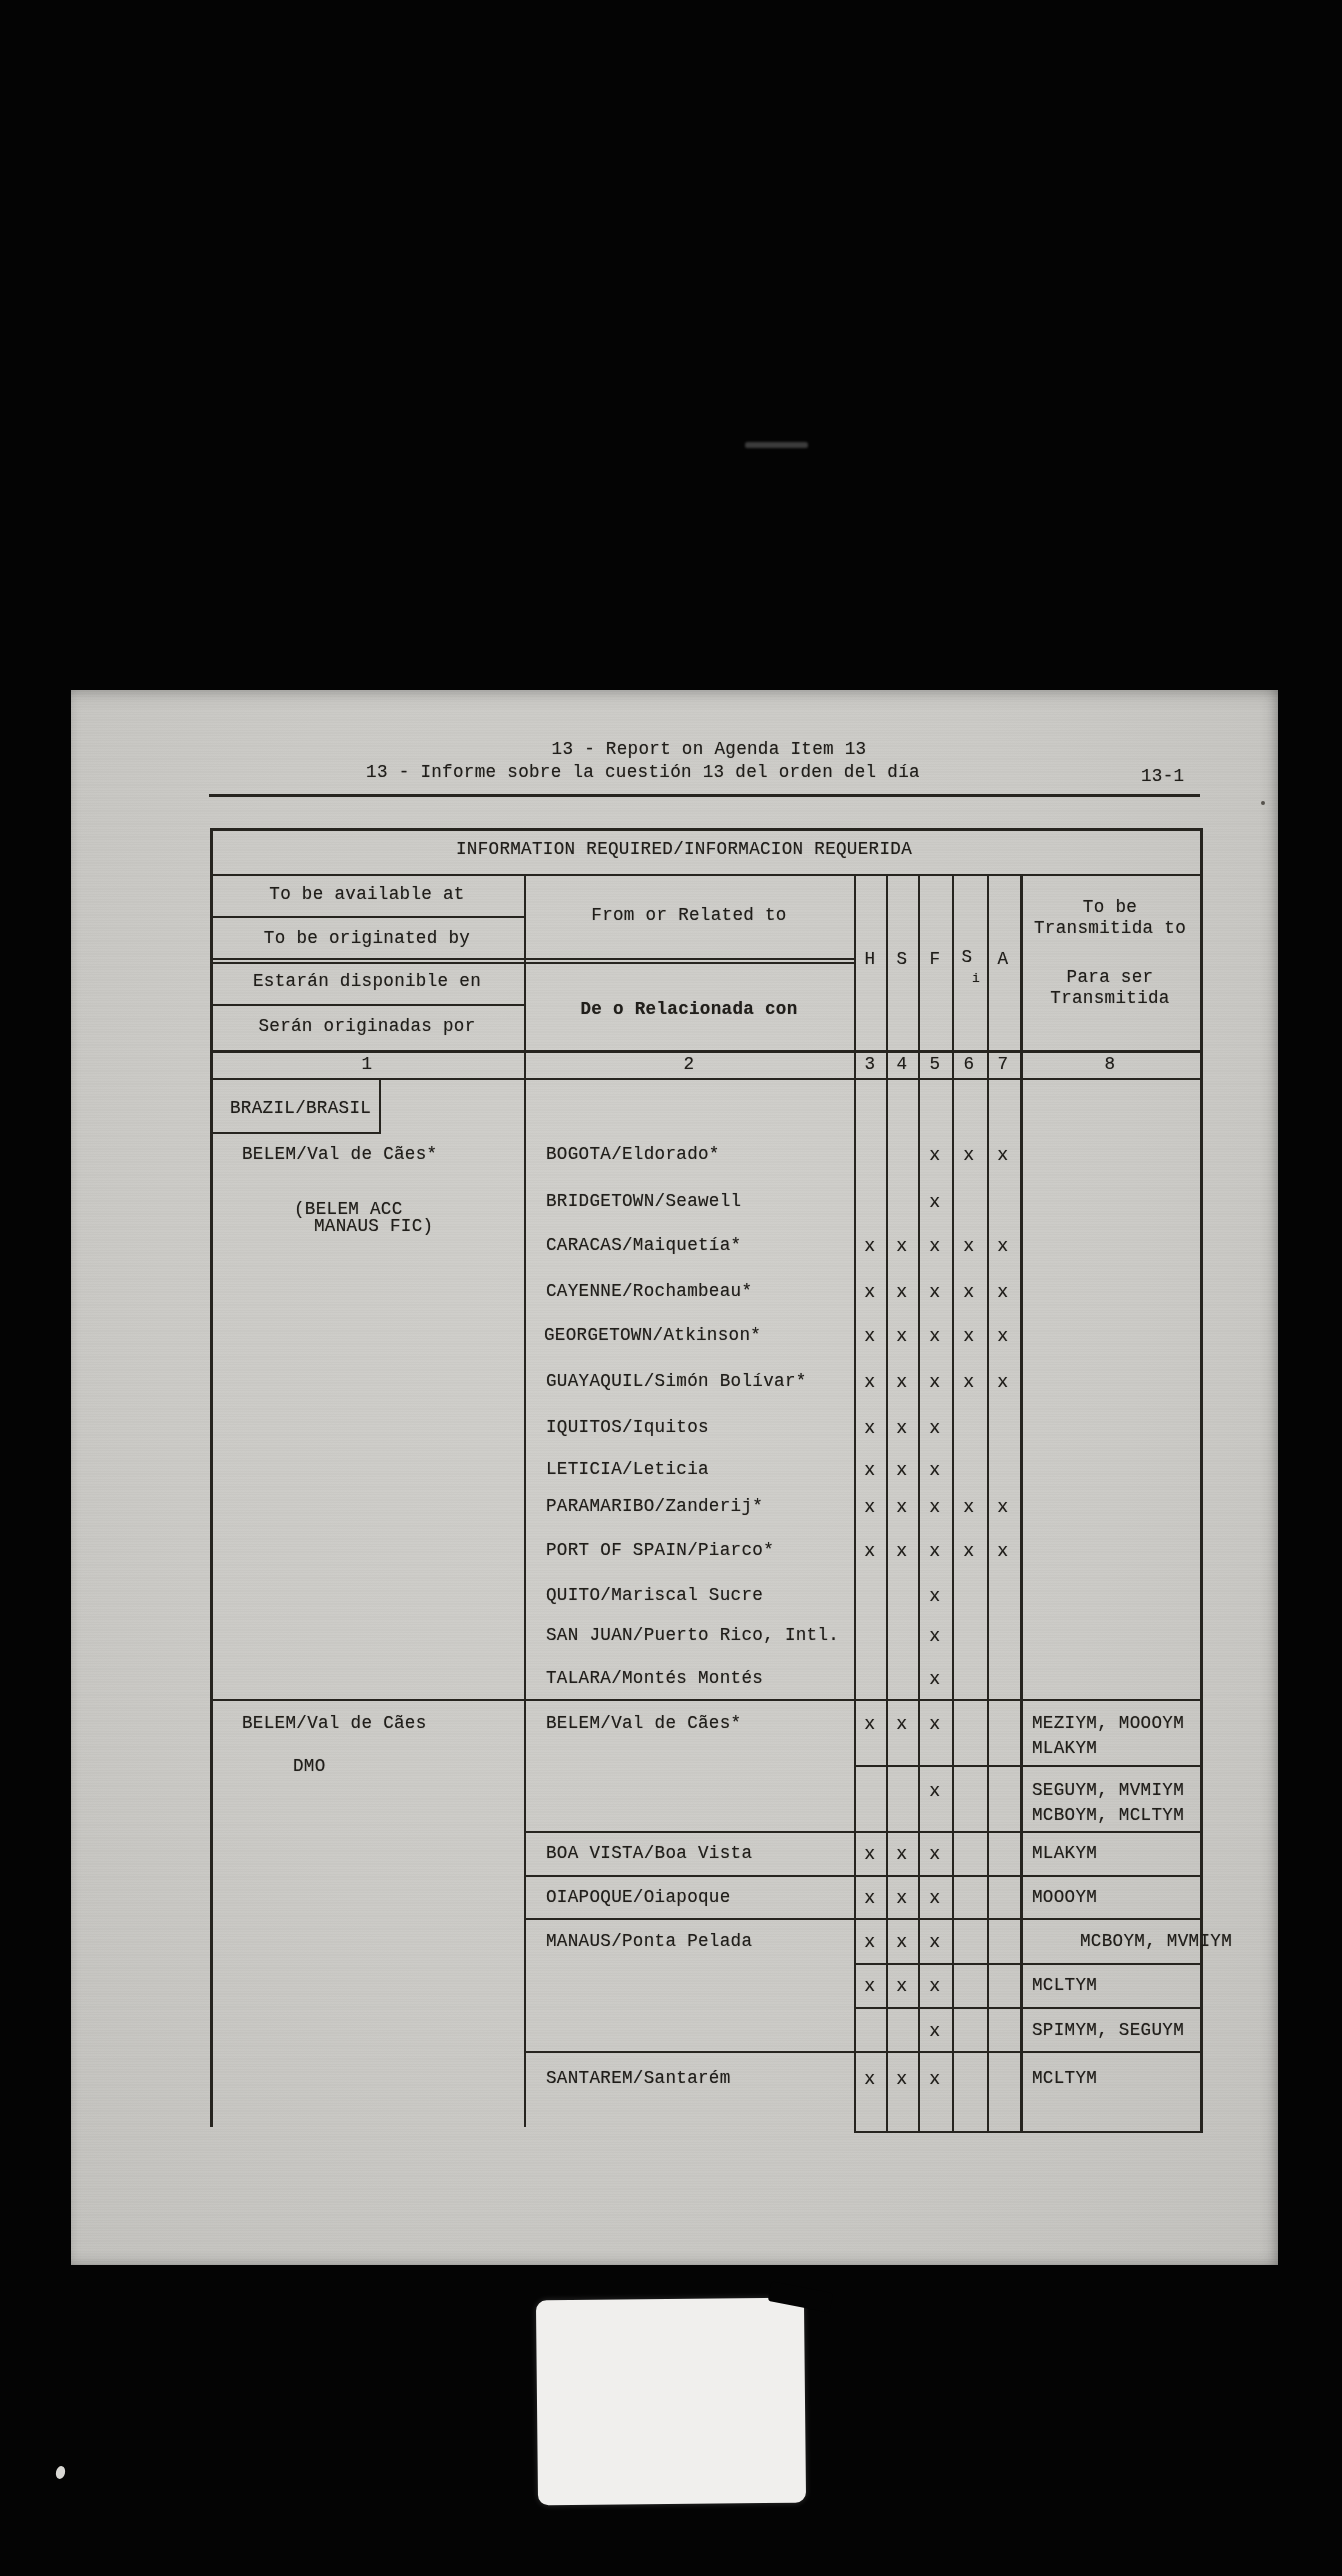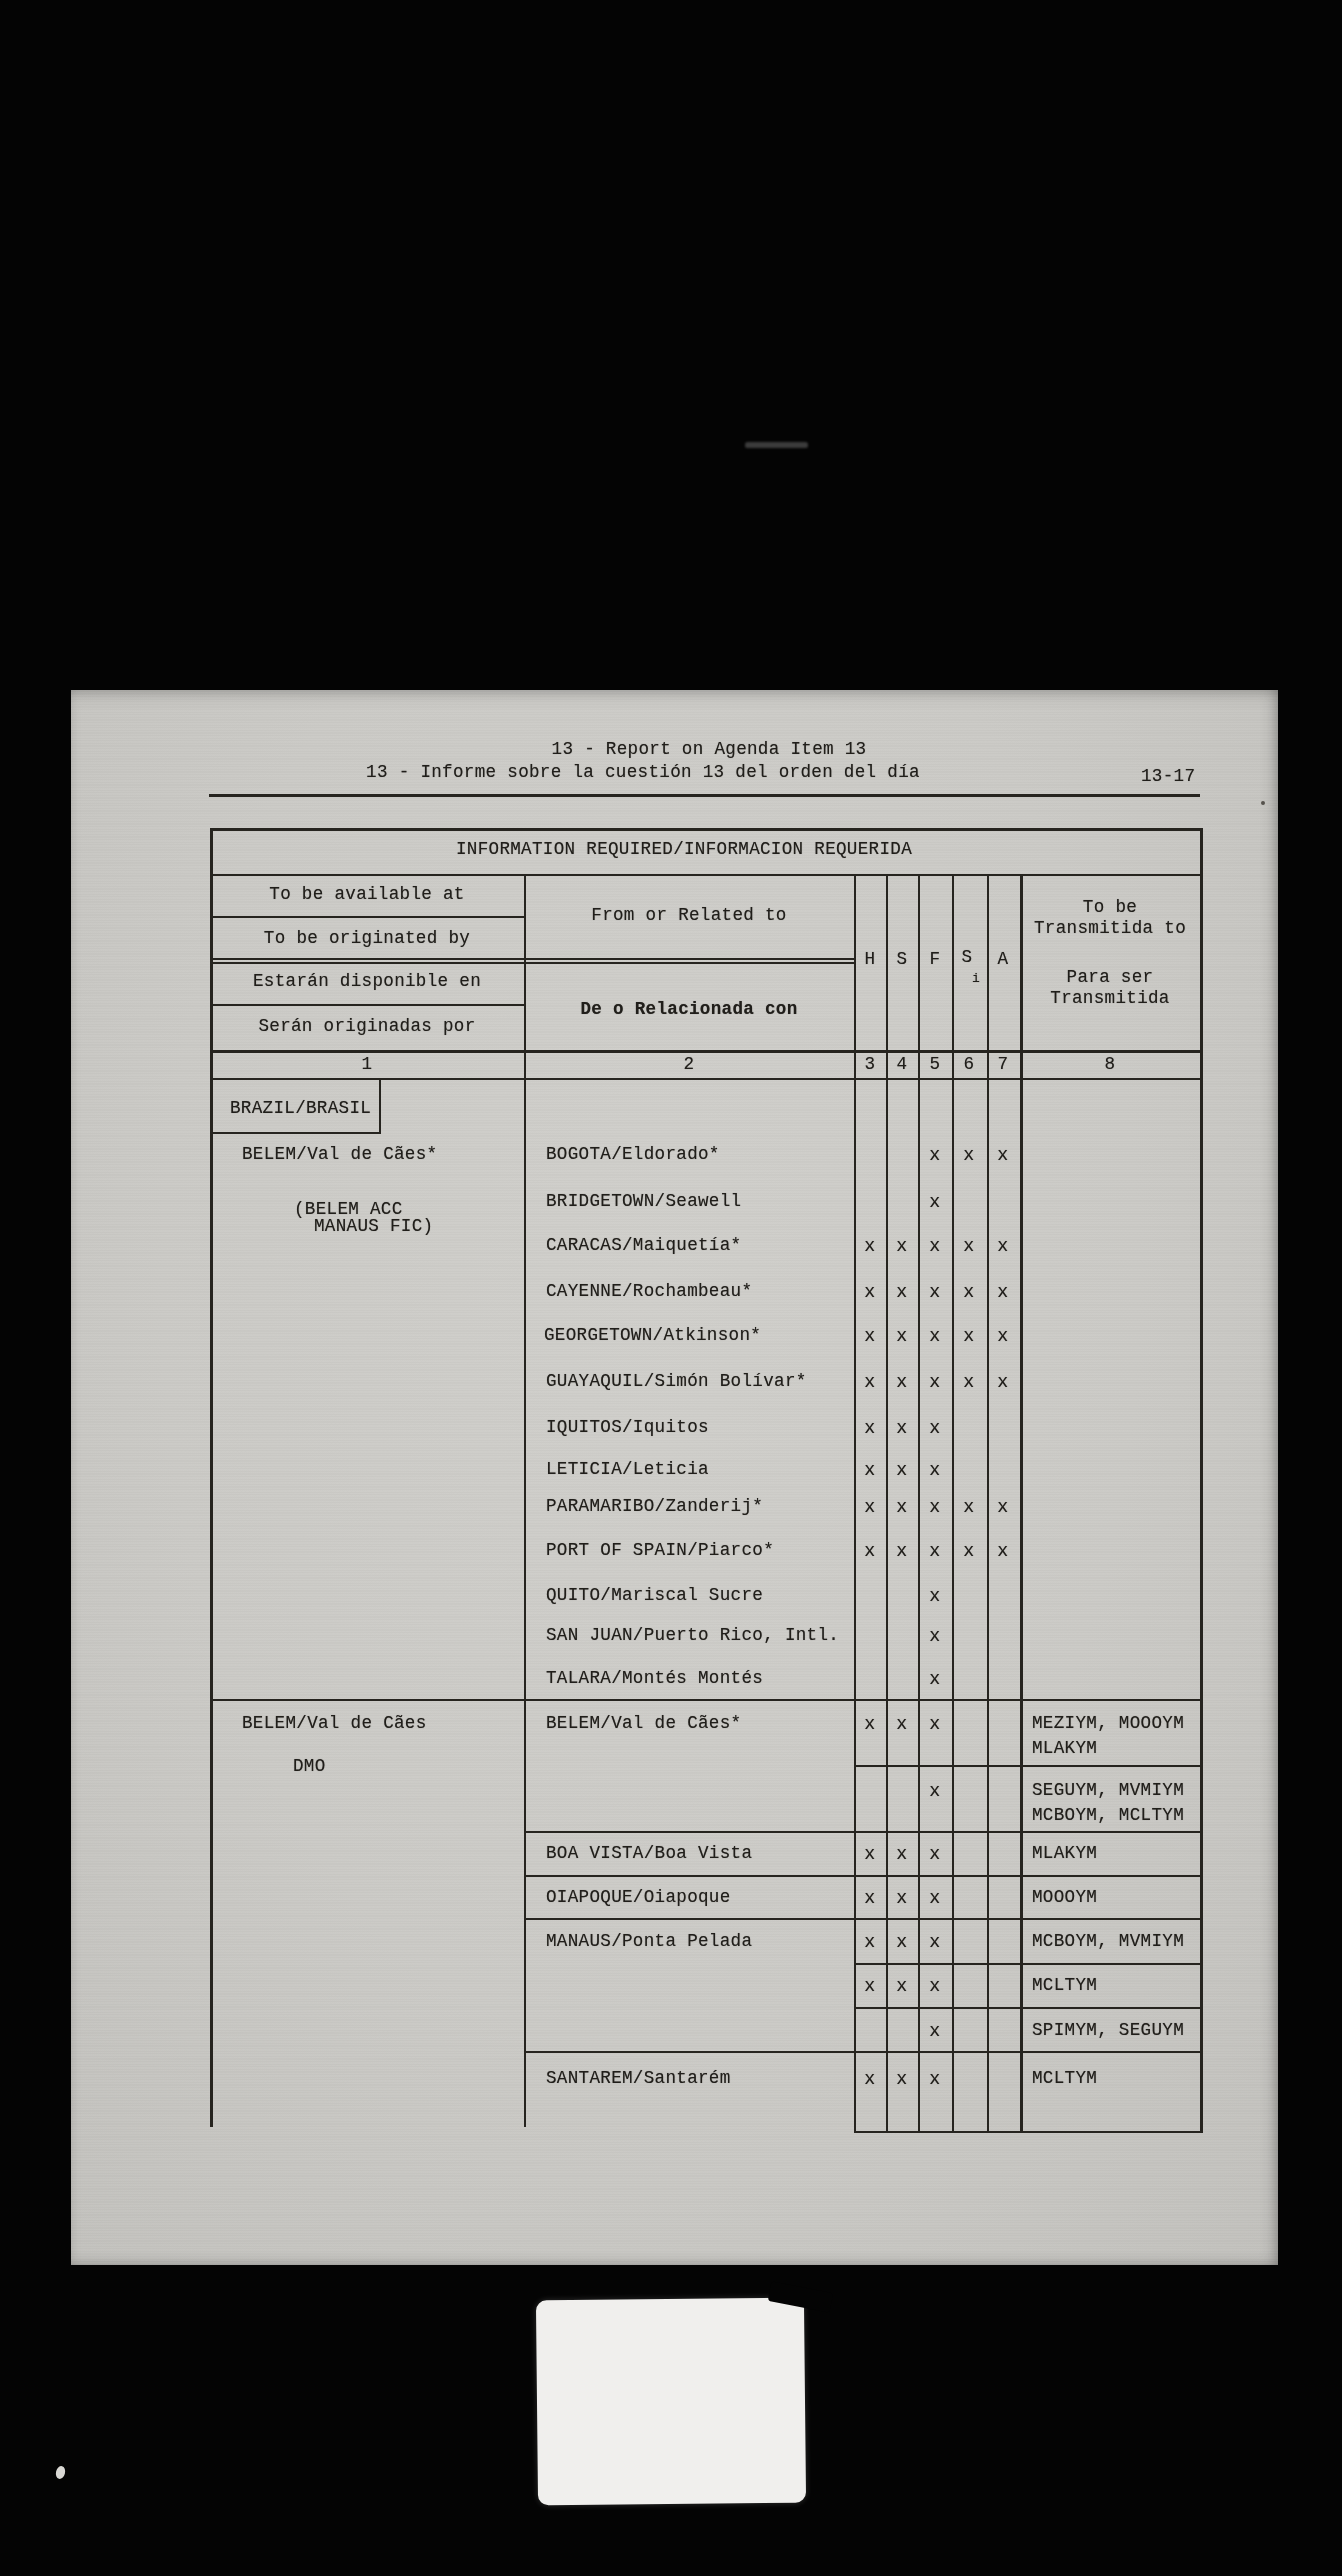--- a/index.html
+++ b/index.html
@@ -29,21 +29,21 @@
 </style>
 </head>
 <body>
 
 <div id="stage">
 
   <div id="page"></div>
 
   <div class="t tc" style="left:709px;top:750px;">13 - Report on Agenda Item 13</div>
   <div class="t tc" style="left:643px;top:773px;">13 - Informe sobre la cuestión 13 del orden del día</div>
-  <div class="t" style="left:1141px;top:777px;">13-17</div>
+  <div class="t" style="left:1141px;top:777px;">13-1</div>
   <div class="hline" style="left:209px;top:794px;width:991px;height:2.6px;"></div>
 
   <div class="t tc" style="left:684px;top:850px;">INFORMATION REQUIRED/INFORMACION REQUERIDA</div>
 
   <div class="t tc" style="left:367px;top:895px;">To be available at</div>
   <div class="t tc" style="left:367px;top:939px;">To be originated by</div>
   <div class="t tc" style="left:367px;top:982px;">Estarán disponible en</div>
   <div class="t tc" style="left:367px;top:1027px;">Serán originadas por</div>
 
   <div class="t tc" style="left:689px;top:916px;">From or Related to</div>
@@ -178,21 +178,21 @@
       <div class="t" style="left: 1032px; top: 1854px;">MLAKYM</div>
       <div class="t" style="left: 546px; top: 1898px;">OIAPOQUE/Oiapoque</div>
       <div class="t tc xmark" style="left: 870px; top: 1898px;">x</div>
       <div class="t tc xmark" style="left: 902px; top: 1898px;">x</div>
       <div class="t tc xmark" style="left: 935px; top: 1898px;">x</div>
       <div class="t" style="left: 1032px; top: 1898px;">MOOOYM</div>
       <div class="t" style="left: 546px; top: 1942px;">MANAUS/Ponta Pelada</div>
       <div class="t tc xmark" style="left: 870px; top: 1942px;">x</div>
       <div class="t tc xmark" style="left: 902px; top: 1942px;">x</div>
       <div class="t tc xmark" style="left: 935px; top: 1942px;">x</div>
-      <div class="t" style="left: 1032px; top: 1942px;">MCBOYM, MVMIYM</div>
+      <div class="t" style="left: 1080px; top: 1942px;">MCBOYM, MVMIYM</div>
       <div class="t tc xmark" style="left: 870px; top: 1986px;">x</div>
       <div class="t tc xmark" style="left: 902px; top: 1986px;">x</div>
       <div class="t tc xmark" style="left: 935px; top: 1986px;">x</div>
       <div class="t" style="left: 1032px; top: 1986px;">MCLTYM</div>
       <div class="t tc xmark" style="left: 935px; top: 2031px;">x</div>
       <div class="t" style="left: 1032px; top: 2031px;">SPIMYM, SEGUYM</div>
       <div class="t" style="left: 546px; top: 2079px;">SANTAREM/Santarém</div>
       <div class="t tc xmark" style="left: 870px; top: 2079px;">x</div>
       <div class="t tc xmark" style="left: 902px; top: 2079px;">x</div>
       <div class="t tc xmark" style="left: 935px; top: 2079px;">x</div>

